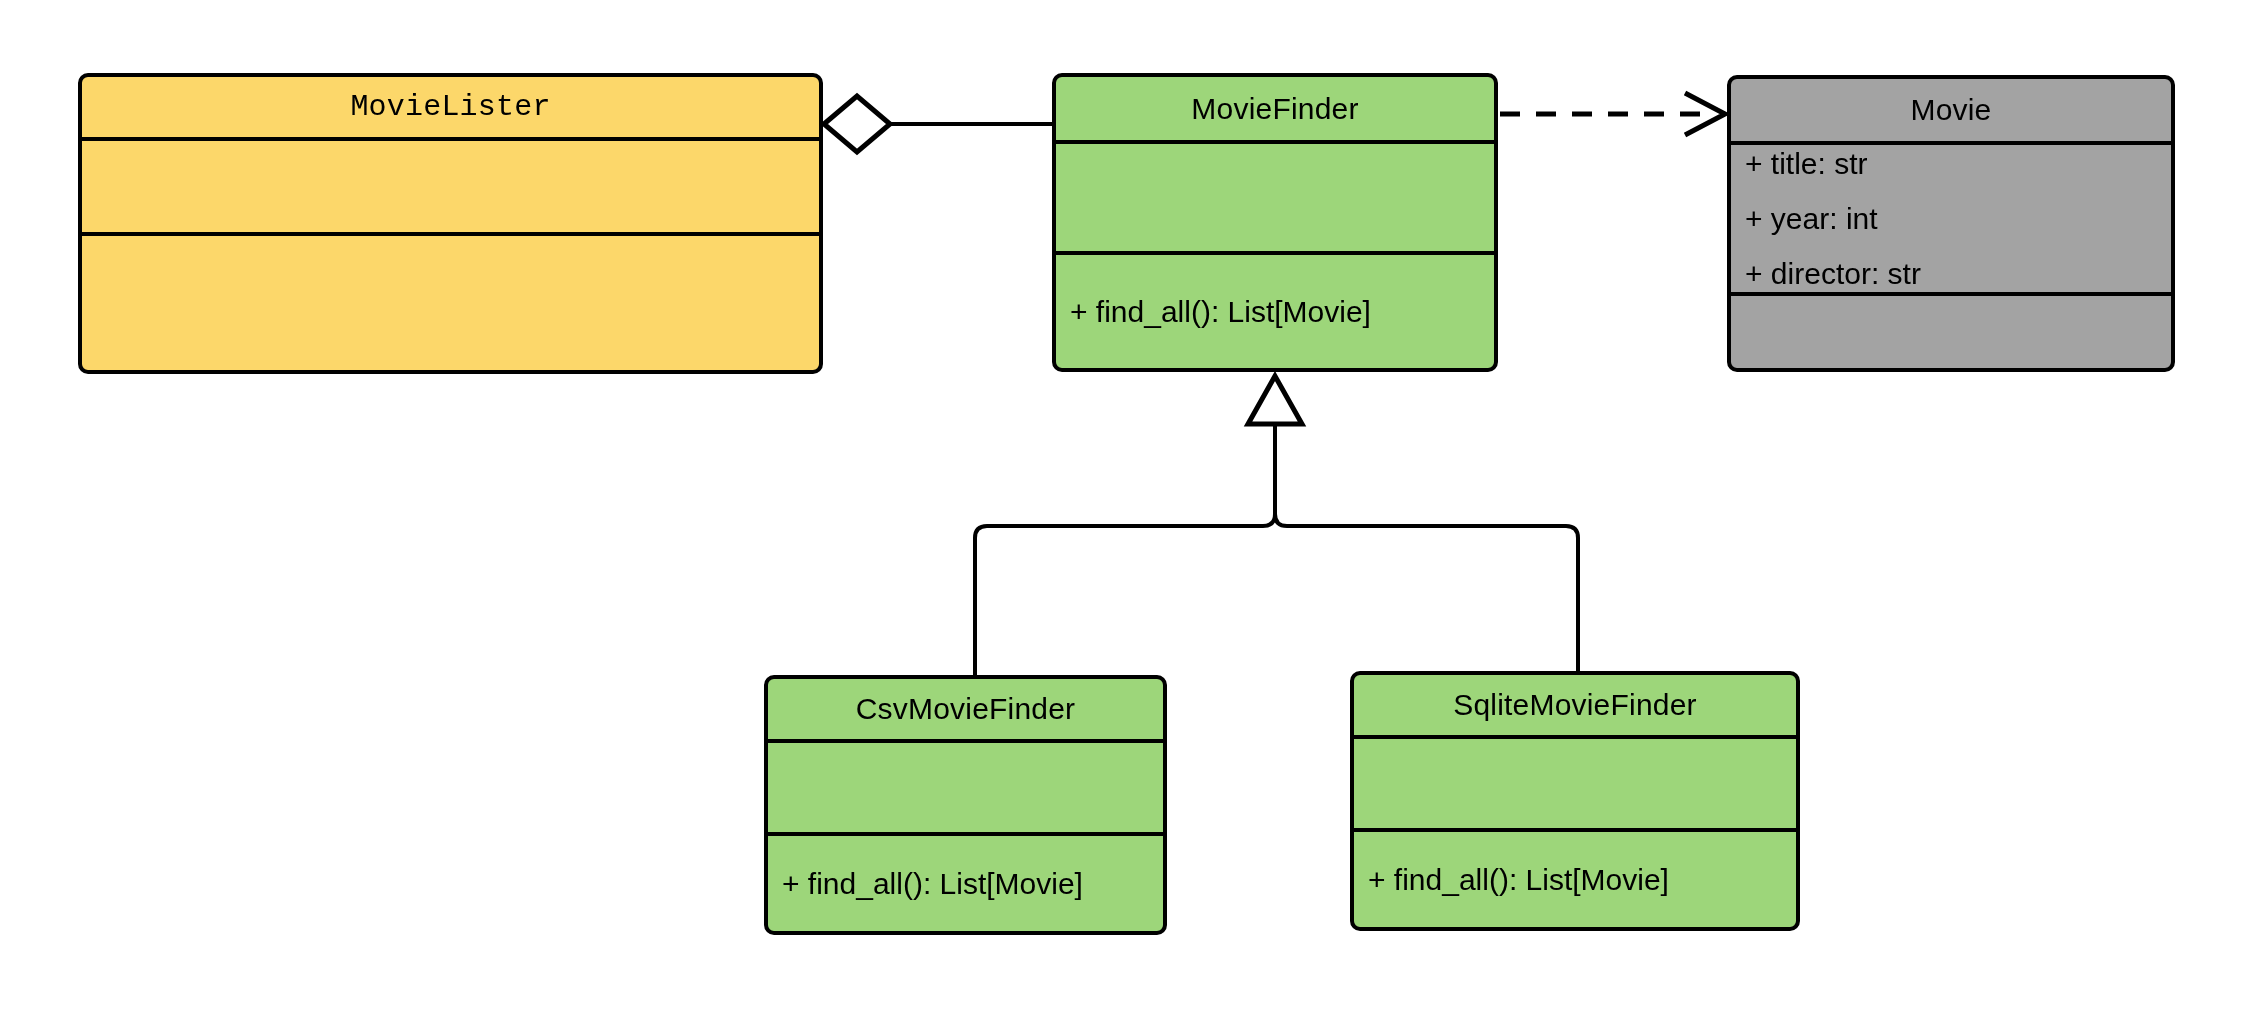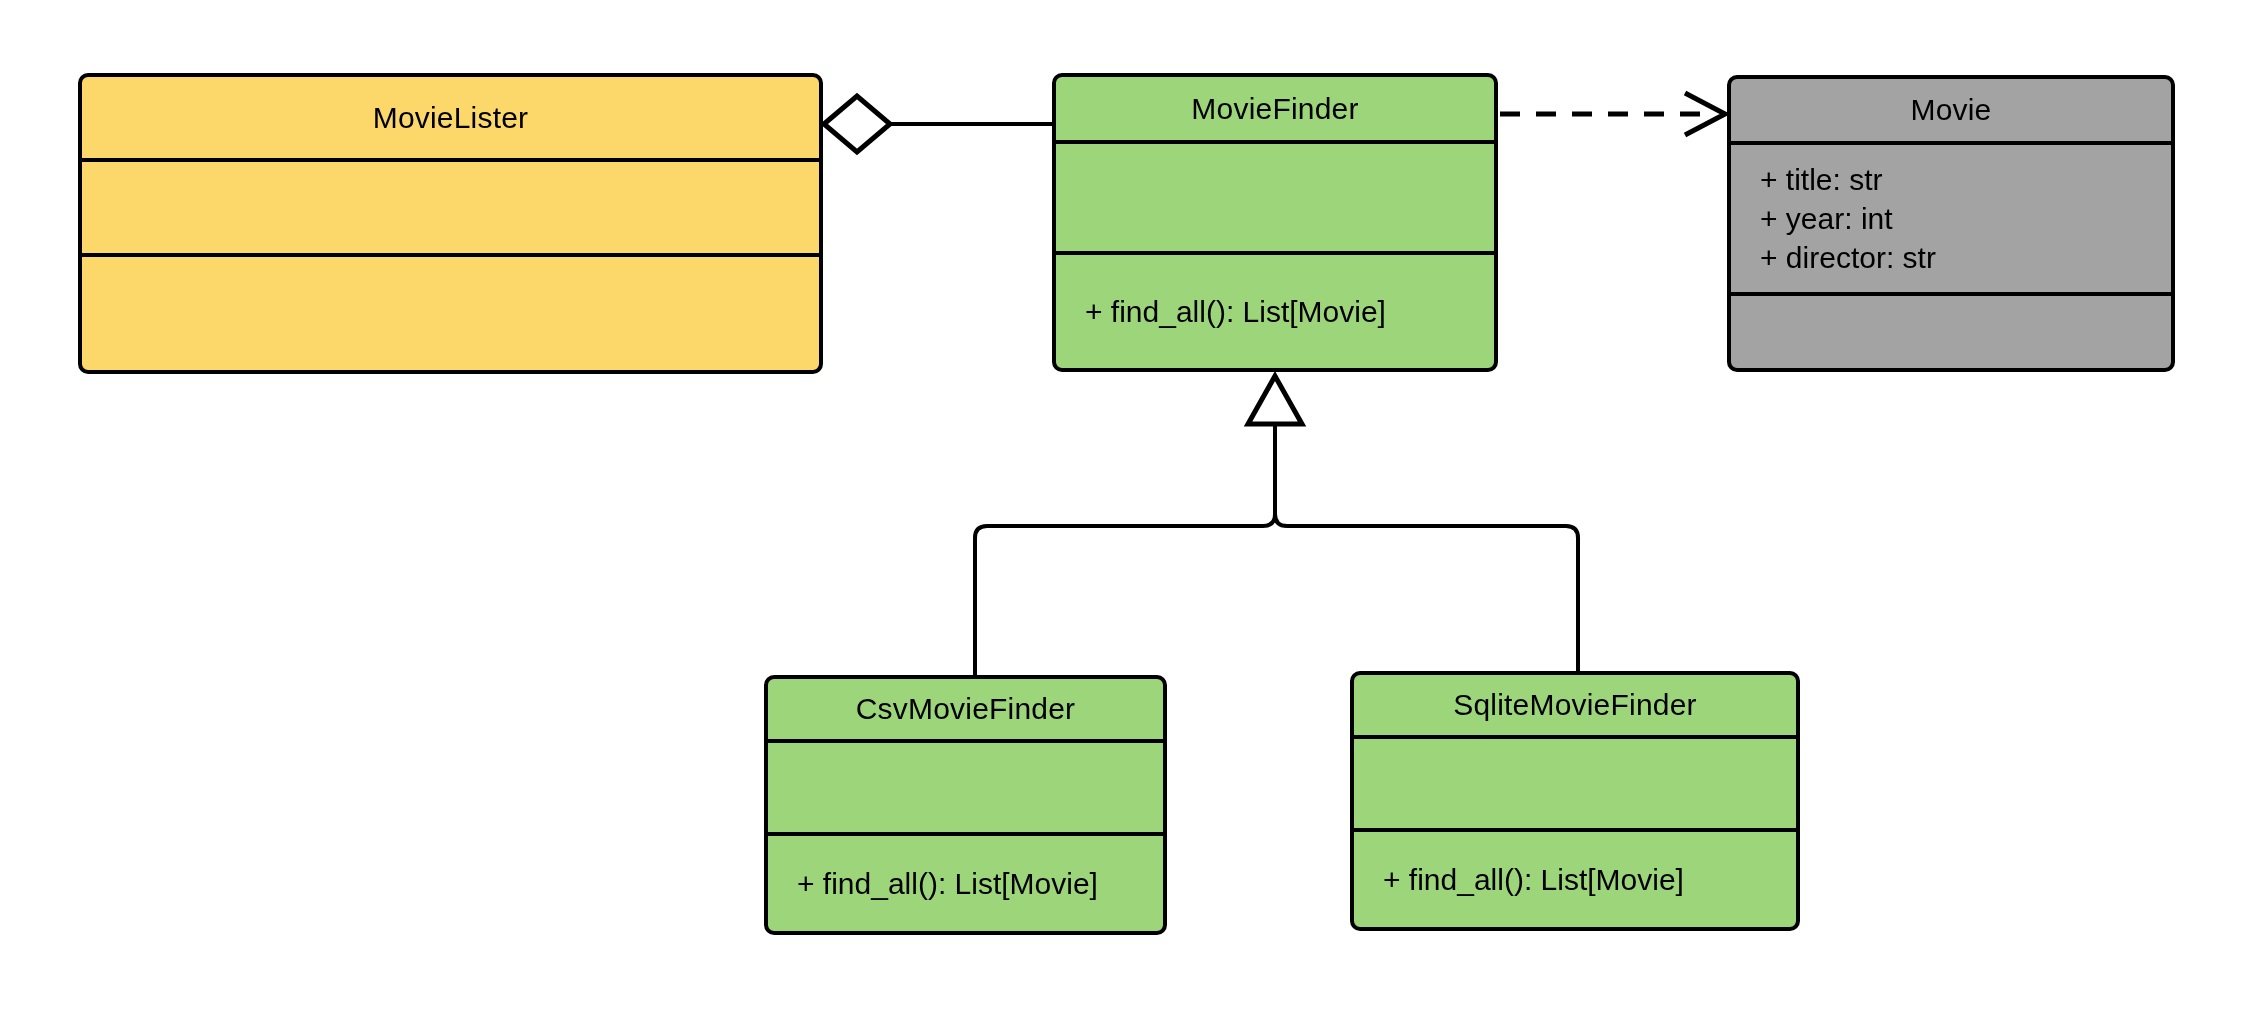--- a/index.html
+++ b/index.html
@@ -41,24 +41,25 @@
     display: flex;
     align-items: center;
     justify-content: center;
     font-size: 30px;
     letter-spacing: 0.2px;
   }
   .members-compartment {
     display: flex;
     flex-direction: column;
     justify-content: center;
-    padding-left: 29px;
+    padding-left: 14px;
     padding-right: 8px;
     font-size: 30px;
     line-height: 39px;
+    gap: 16px;
   }
   .member {
     white-space: nowrap;
   }
   #connector-layer {
     position: absolute;
     left: 0;
     top: 0;
     width: 2250px;
     height: 1011px;
@@ -86,21 +87,21 @@
     </g>
 
     <g stroke="#000000" stroke-width="4" fill="none">
       <path d="M 1275 424 L 1275 514 Q 1275 526 1263 526 L 987 526 Q 975 526 975 538 L 975 677"></path>
       <path d="M 1275 424 L 1275 514 Q 1275 526 1287 526 L 1566 526 Q 1578 526 1578 538 L 1578 677"></path>
       <polygon points="1275,376 1248,424 1302,424" fill="#ffffff" stroke-width="5"></polygon>
     </g>
   </svg>
 
   <div class="uml-class fill-yellow" style="left:78px; top:73px; width:745px; height:301px;">
-    <div class="compartment title-compartment" style="height:85px;">MovieLister</div>
+    <div class="compartment title-compartment" style="height:64px;font-family:Liberation Mono, monospace;">MovieLister</div>
     <div class="compartment members-compartment" style="height:95px;"></div>
     <div class="compartment last members-compartment">
     </div>
   </div>
 
   <div class="uml-class fill-green" style="left:1052px; top:73px; width:446px; height:299px;">
     <div class="compartment title-compartment" style="height:67px;">MovieFinder</div>
     <div class="compartment members-compartment" style="height:111px;"></div>
     <div class="compartment last members-compartment">
       <div class="member">+ find_all(): List[Movie]</div>

